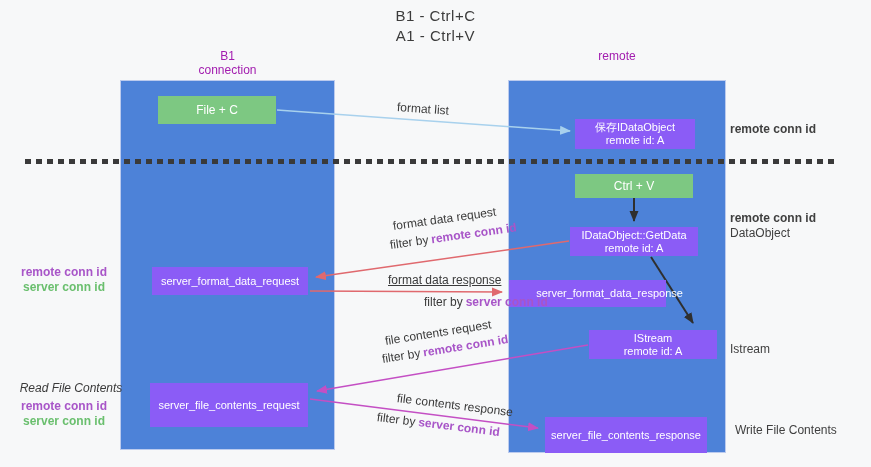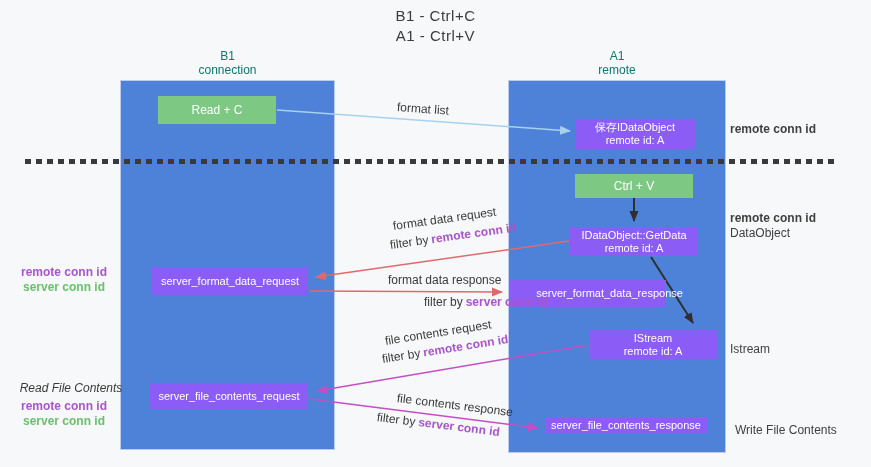--- a/index.html
+++ b/index.html
@@ -8,21 +8,21 @@
     background:#f7f8f9;
     font-family:"Liberation Sans","DejaVu Sans",sans-serif;
     color:#3a3a3a;
   }
   .stage{position:absolute;inset:0;}
   .title{
     position:absolute;top:6px;left:0;width:871px;text-align:center;
     font-size:15px;line-height:20px;color:#3c3c3c;letter-spacing:0.5px;
   }
   .colhead{
-    position:absolute;top:49px;text-align:center;font-size:12px;line-height:14px;color:#0f766e;
+    position:absolute;top:49px;text-align:center;font-size:12px;line-height:14px;color:#a21caf;
   }
   .col{
     position:absolute;background:#4d82d8;border:1px solid #bccbee;box-sizing:border-box;
   }
   .divider{
     position:absolute;left:25px;top:159px;width:813px;height:5px;
     background:repeating-linear-gradient(90deg,#3a3a3a 0 6px,transparent 6px 11px);
   }
   .arrows{position:absolute;left:0;top:0;pointer-events:none;}
   .node{
@@ -54,21 +54,20 @@
   <div class="title">
     <div>B1 - Ctrl+C</div>
     <div>A1 - Ctrl+V</div>
   </div>
 
   <div class="colhead" style="left:120px;width:215px;">
     <div>B1</div>
     <div>connection</div>
   </div>
   <div class="colhead" style="left:508px;width:218px;">
-    <div>A1</div>
     <div>remote</div>
   </div>
 
   <div class="col" style="left:120px;top:80px;width:215px;height:370px;"></div>
   <div class="col" style="left:508px;top:80px;width:218px;height:373px;"></div>
 
   <div class="divider"></div>
 
   <svg class="arrows" width="871" height="467">
     <defs>
@@ -88,21 +87,21 @@
     <line x1="277" y1="110" x2="570" y2="131" stroke="#a8d1ed" stroke-width="1.5" marker-end="url(#mBlue)"></line>
     <line x1="634" y1="198" x2="634" y2="221" stroke="#2f2f2f" stroke-width="2" marker-end="url(#mBlack)"></line>
     <line x1="651" y1="257" x2="693" y2="323" stroke="#2f2f2f" stroke-width="2" marker-end="url(#mBlack)"></line>
     <line x1="569" y1="241" x2="316" y2="277" stroke="#e0696e" stroke-width="1.5" marker-end="url(#mRed)"></line>
     <line x1="310" y1="291" x2="502" y2="292" stroke="#e0696e" stroke-width="1.5" marker-end="url(#mRed)"></line>
     <line x1="588" y1="345" x2="317" y2="391" stroke="#c44fc4" stroke-width="1.5" marker-end="url(#mMag)"></line>
     <line x1="310" y1="399" x2="538" y2="428" stroke="#c44fc4" stroke-width="1.5" marker-end="url(#mMag)"></line>
   </svg>
 
   <div class="node green" style="left:158px;top:96px;width:118px;height:28px;">
-    <div>Read + C</div>
+    <div>File + C</div>
   </div>
 
   <div class="node orange" style="left:575px;top:119px;width:120px;height:30px;">
     <div>保存IDataObject</div>
     <div>remote id: A</div>
   </div>
 
   <div class="node green" style="left:575px;top:174px;width:118px;height:24px;">
     <div>Ctrl + V</div>
   </div>
@@ -118,36 +117,36 @@
 
   <div class="node orange" style="left:509px;top:280px;width:157px;height:27px;padding-left:44px;">
     <div>server_format_data_response</div>
   </div>
 
   <div class="node orange" style="left:589px;top:330px;width:128px;height:29px;">
     <div>IStream</div>
     <div>remote id: A</div>
   </div>
 
-  <div class="node orange" style="left:150px;top:383px;width:158px;height:26px;">
+  <div class="node orange" style="left:150px;top:383px;width:158px;height:44px;">
     <div>server_file_contents_request</div>
   </div>
 
-  <div class="node orange" style="left:545px;top:417px;width:162px;height:16px;">
+  <div class="node orange" style="left:545px;top:417px;width:162px;height:36px;">
     <div>server_file_contents_response</div>
   </div>
 
   <div class="elabel r4" style="left:397px;top:100px;">format list</div>
 
   <div class="elabel rm8" style="left:393px;top:219px;">format data request</div>
   <div class="elabel rm8" style="left:390px;top:238px;">
     <span class="fb">filter by</span><span class="purple">remote conn id</span>
   </div>
 
-  <div class="elabel" style="left:388px;top:273px;">format data response</div>
+  <div class="elabel" style="left:388px;top:273px;text-decoration:underline;">format data response</div>
   <div class="elabel" style="left:392px;top:295px;margin-left:32px;">
     <span class="fb">filter by</span><span class="purple">server conn id</span>
   </div>
 
   <div class="elabel rm9" style="left:385px;top:334px;">file contents request</div>
   <div class="elabel rm9" style="left:382px;top:352px;">
     <span class="fb">filter by</span><span class="purple">remote conn id</span>
   </div>
 
   <div class="elabel r7" style="left:397px;top:391px;">file contents response</div>

